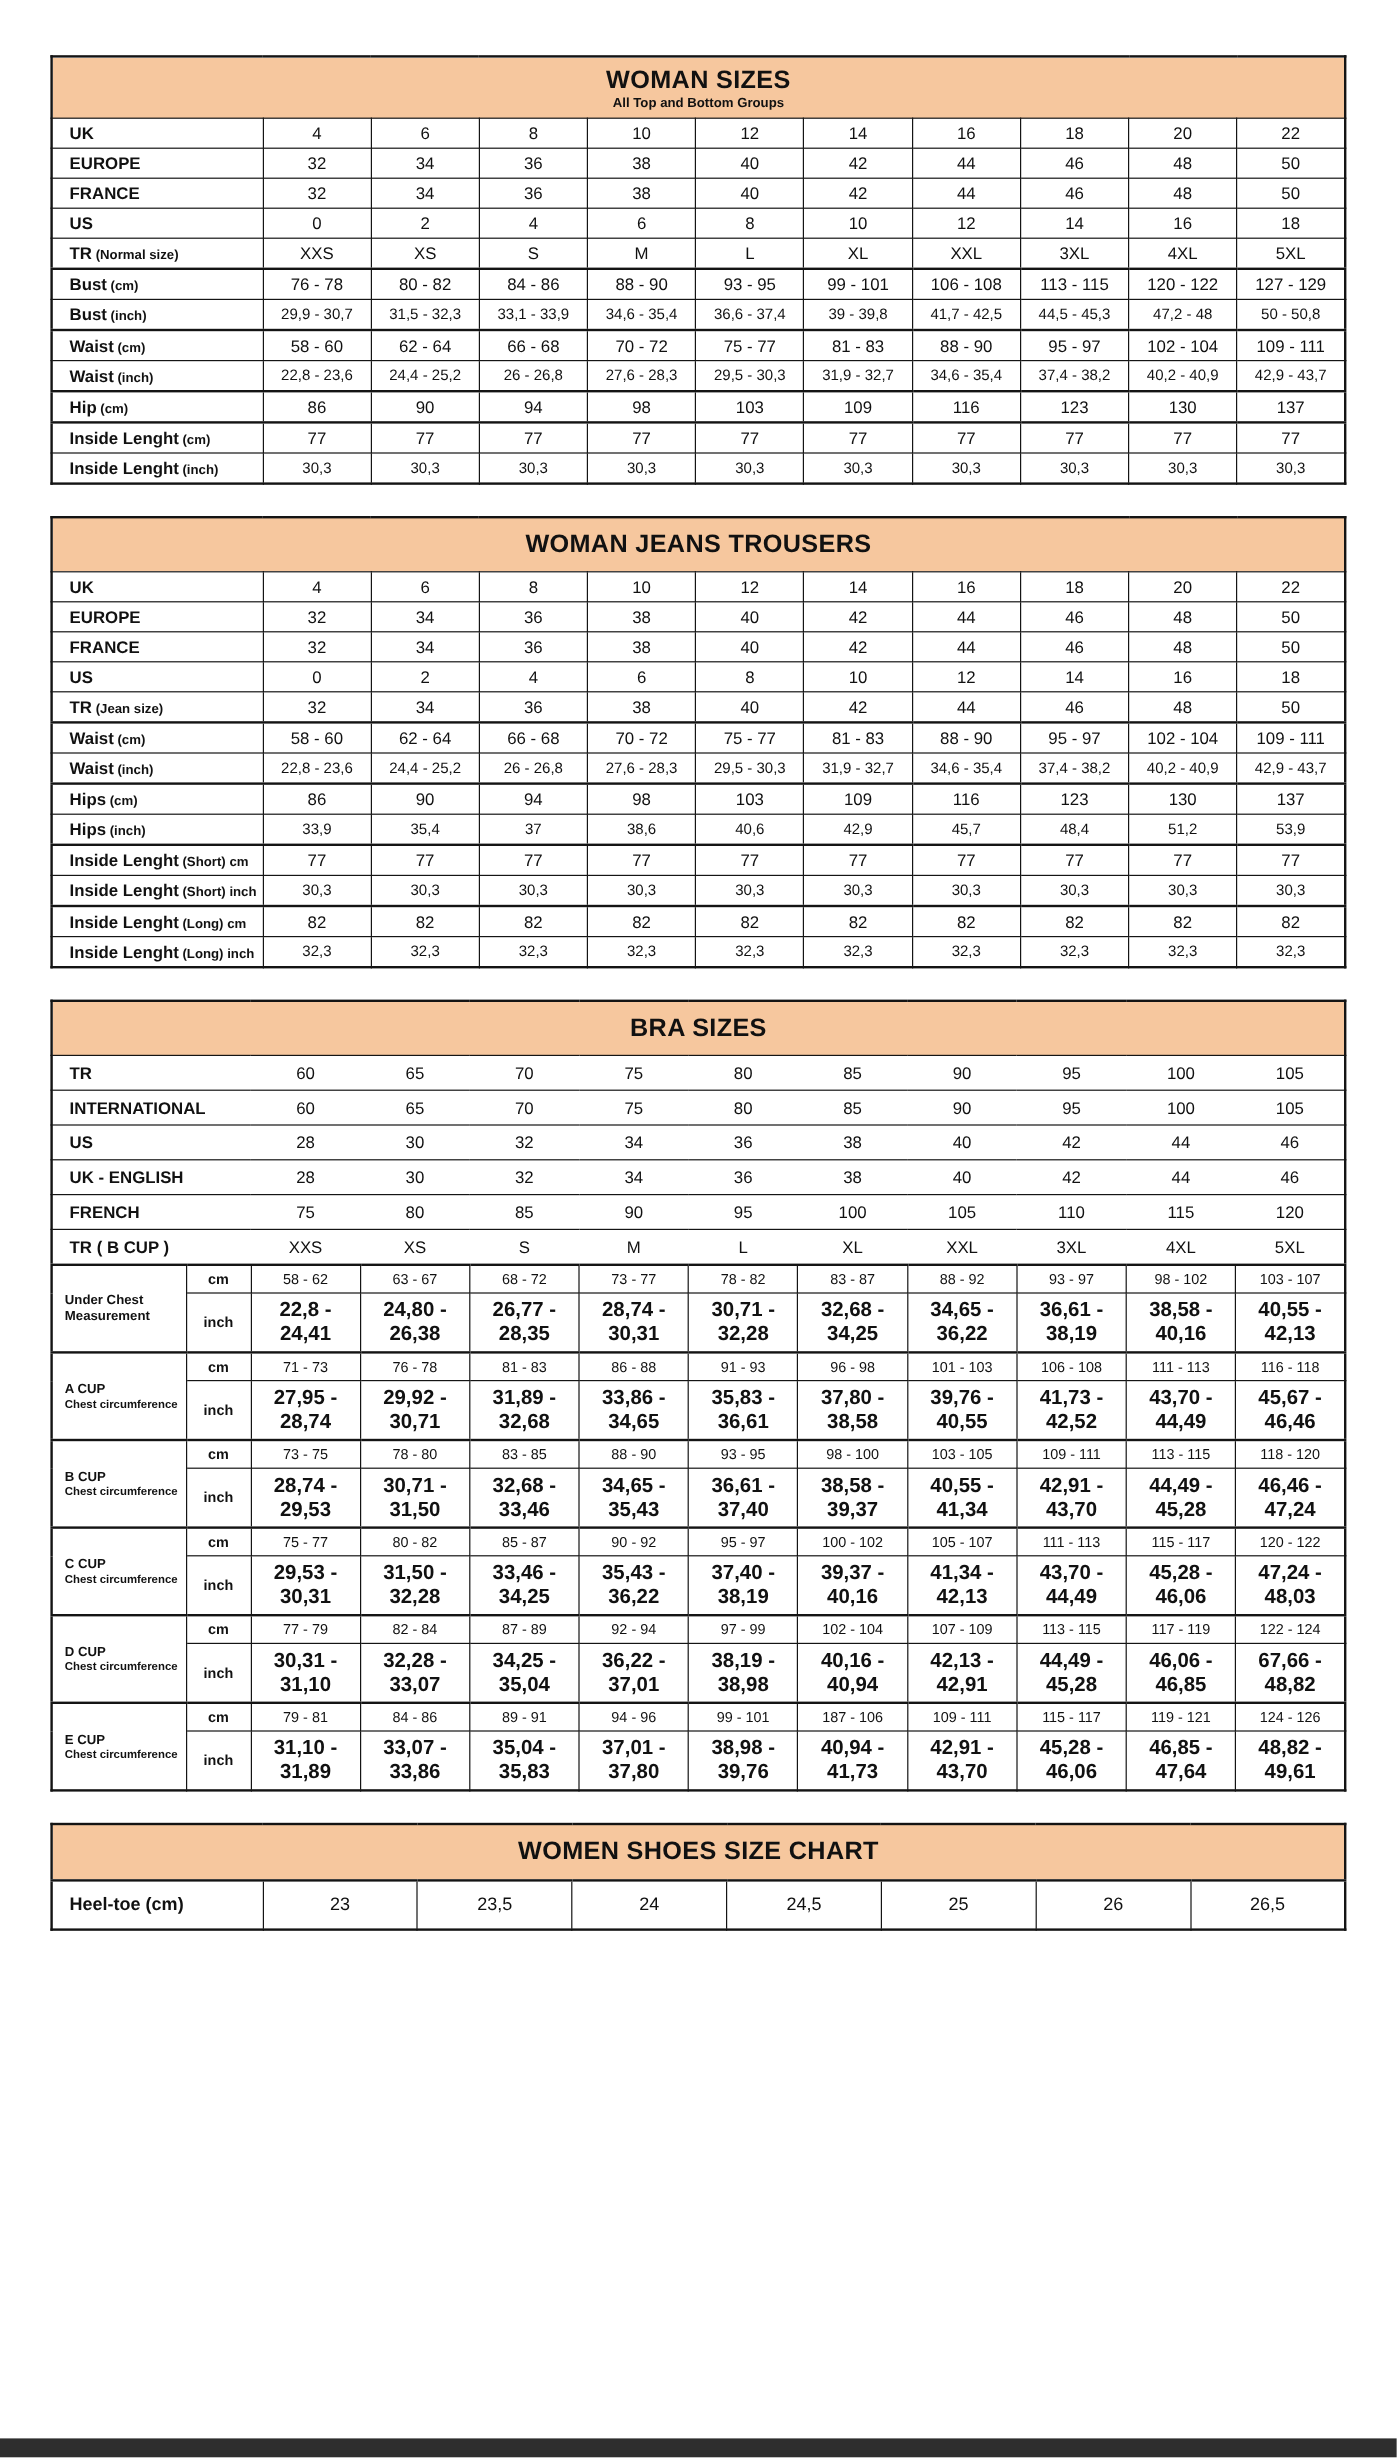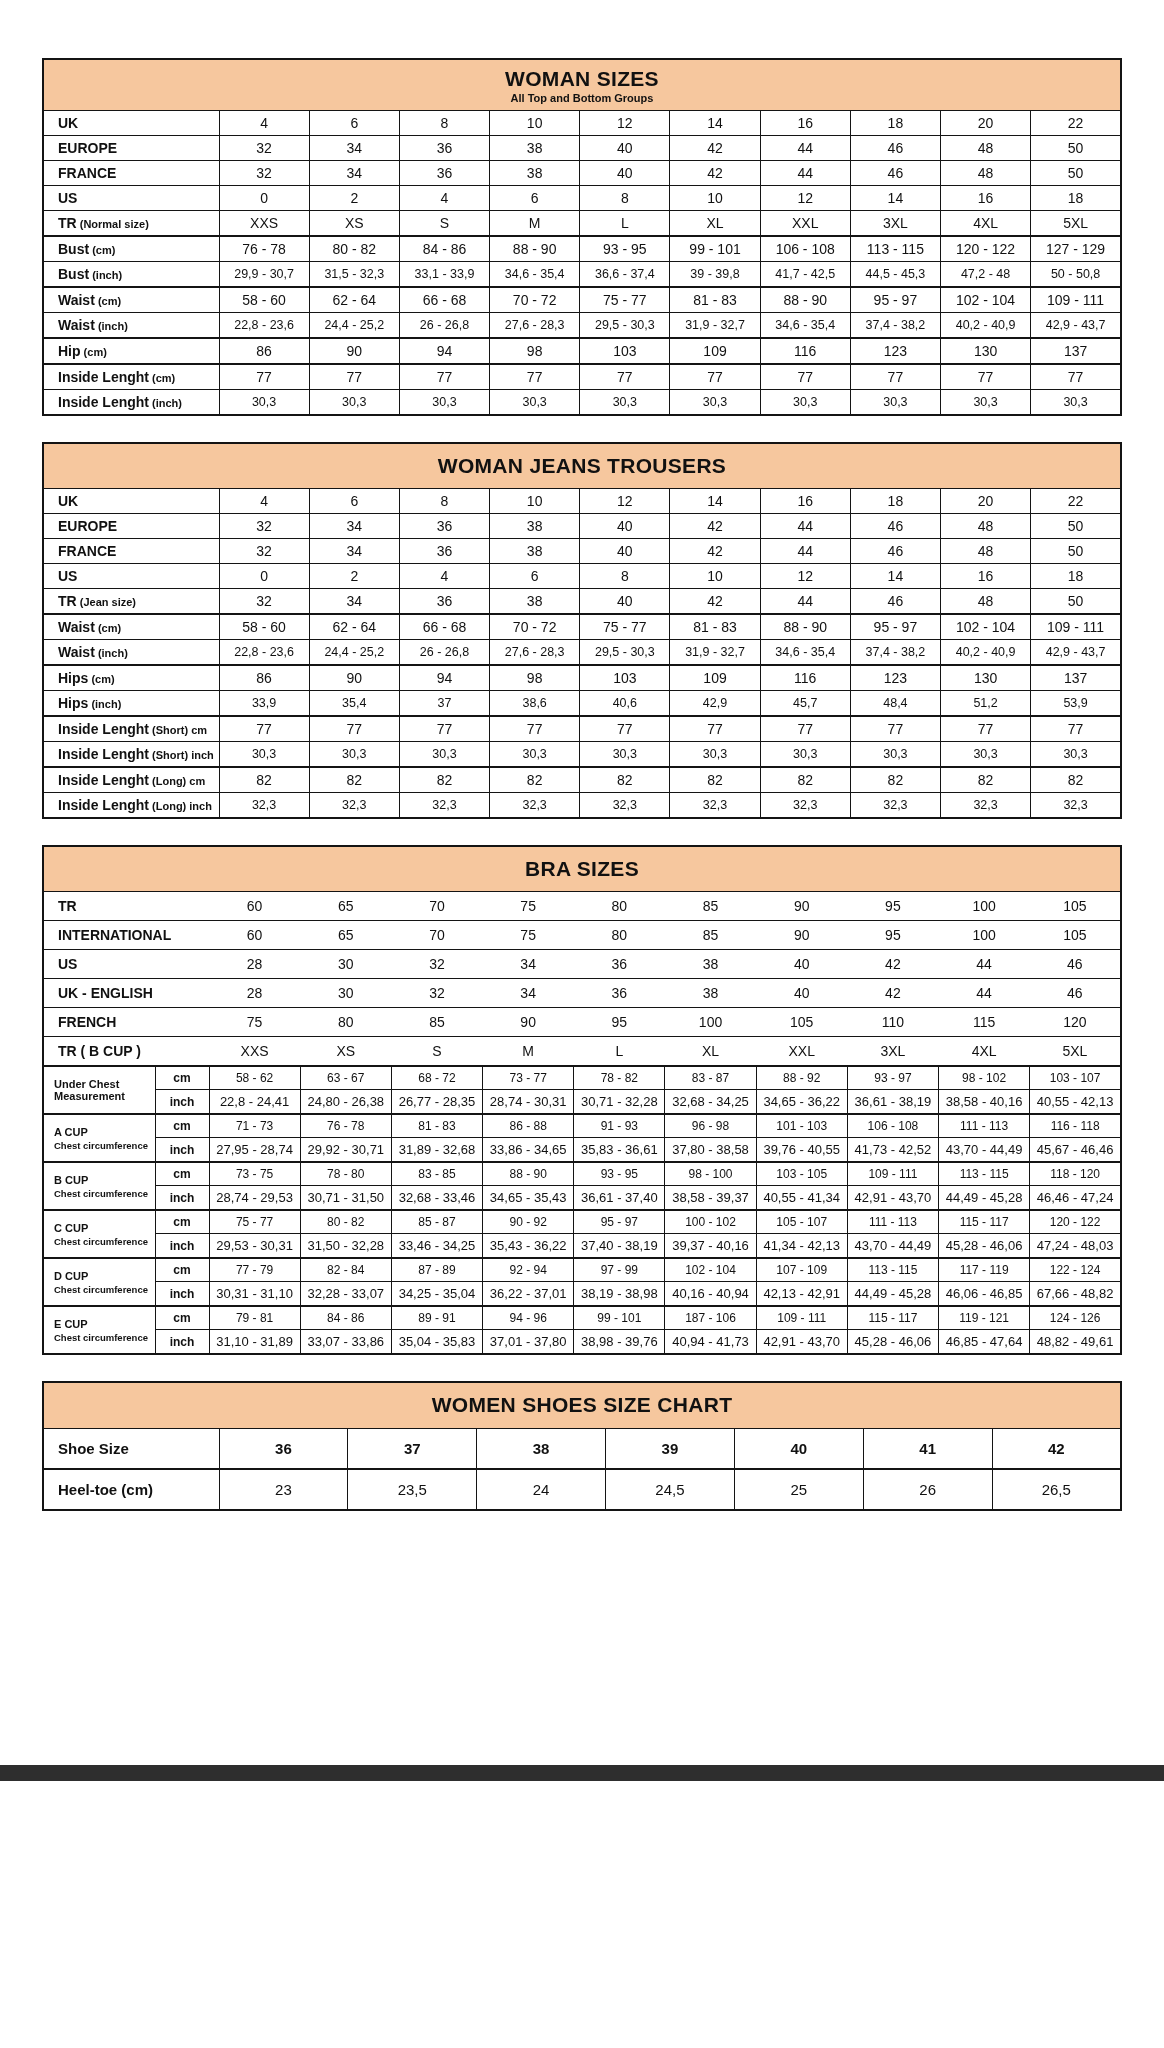--- a/index.html
+++ b/index.html
@@ -1,36 +1,36 @@
 <!DOCTYPE html>
 <html style="--hdr: #f6c79e; --bd: #141414;"><head>
 <meta charset="utf-8">
 <style>
   :root { --hdr:#f6c79e; --bd:#141414; }
   * { box-sizing:border-box; }
   html,body { margin:0; padding:0; background:#ffffff; }
   body { font-family:"Liberation Sans", sans-serif; color:#111; }
-  .page { position:relative; width:1164px; height:1769px; margin:12px auto; padding:46px 42px 0 42px; background:#fff; }
+  .page { position:relative; width:1164px; height:2048px; margin:0 auto; padding:46px 42px 0 42px; background:#fff; }
   table { border-collapse:collapse; width:100%; table-layout:fixed; border:2px solid var(--bd); margin:0 0 26px 0; }
   td,th { border:1px solid var(--bd); overflow:hidden; }
   .title-row th { background:var(--hdr); padding:7px 0 6px 0; text-align:center; }
   .t1 { font-size:21px; font-weight:bold; letter-spacing:.3px; line-height:1.15; }
   .t2 { font-size:11px; font-weight:bold; margin-top:1px; }
   .title-only th { padding:10px 0; }
   .lbl { text-align:left; padding:4px 6px 4px 14px; font-weight:bold; font-size:14px; white-space:nowrap; }
   .lbl-note { font-size:11px; font-weight:bold; }
   .val { text-align:center; font-size:14px; padding:4px 1px; }
   .val.sm { font-size:12.5px; }
   .val.bold { font-weight:bold; }
   tr.gs td { border-top:2px solid var(--bd); }
   
   .nov { border-left:none !important; border-right:none !important; }
   #bra .val { padding:6px 1px; }
   #bra tbody.bot .val { padding:4px 1px; font-size:12px; }
-  #bra tbody.bot .val.tiny { font-size:13px; }
+  #bra tbody.bot .val.tiny { font-size:17px;font-weight:bold; }
   .unit { text-align:center; font-weight:bold; font-size:12px; padding:3px 0; }
   .cup { white-space:normal; padding:3px 4px 3px 10px; }
   .cup .lbl-main { display:block; font-size:11px; font-weight:bold; line-height:1.15; }
   .cup .lbl-sub { display:block; font-size:9.5px; font-weight:bold; margin-top:1px; }
   
   #shoes .lbl { padding:11px 6px 11px 14px; font-size:15px; }
   #shoes .val { padding:11px 1px; font-size:15px; }
   .bottom-bar { position:absolute; left:0; bottom:0; width:1164px; height:16px; background:#2e2e2e; }
 </style>
 </head>
@@ -678,30 +678,20 @@
         <col span="7">
       </colgroup>
     <thead>
       <tr class="title-row title-only">
         <th colspan="8">
           <div class="t1">WOMEN SHOES SIZE CHART</div>
         </th>
       </tr>
     </thead>
     <tbody id="tb-shoes">
-        <tr>
-          <td class="lbl"><span class="lbl-main">Shoe Size</span></td>
-          <td class="val bold">36</td>
-          <td class="val bold">37</td>
-          <td class="val bold">38</td>
-          <td class="val bold">39</td>
-          <td class="val bold">40</td>
-          <td class="val bold">41</td>
-          <td class="val bold">42</td>
-        </tr>
         <tr class="gs">
           <td class="lbl"><span class="lbl-main">Heel-toe (cm)</span></td>
           <td class="val">23</td>
           <td class="val">23,5</td>
           <td class="val">24</td>
           <td class="val">24,5</td>
           <td class="val">25</td>
           <td class="val">26</td>
           <td class="val">26,5</td>
         </tr>

